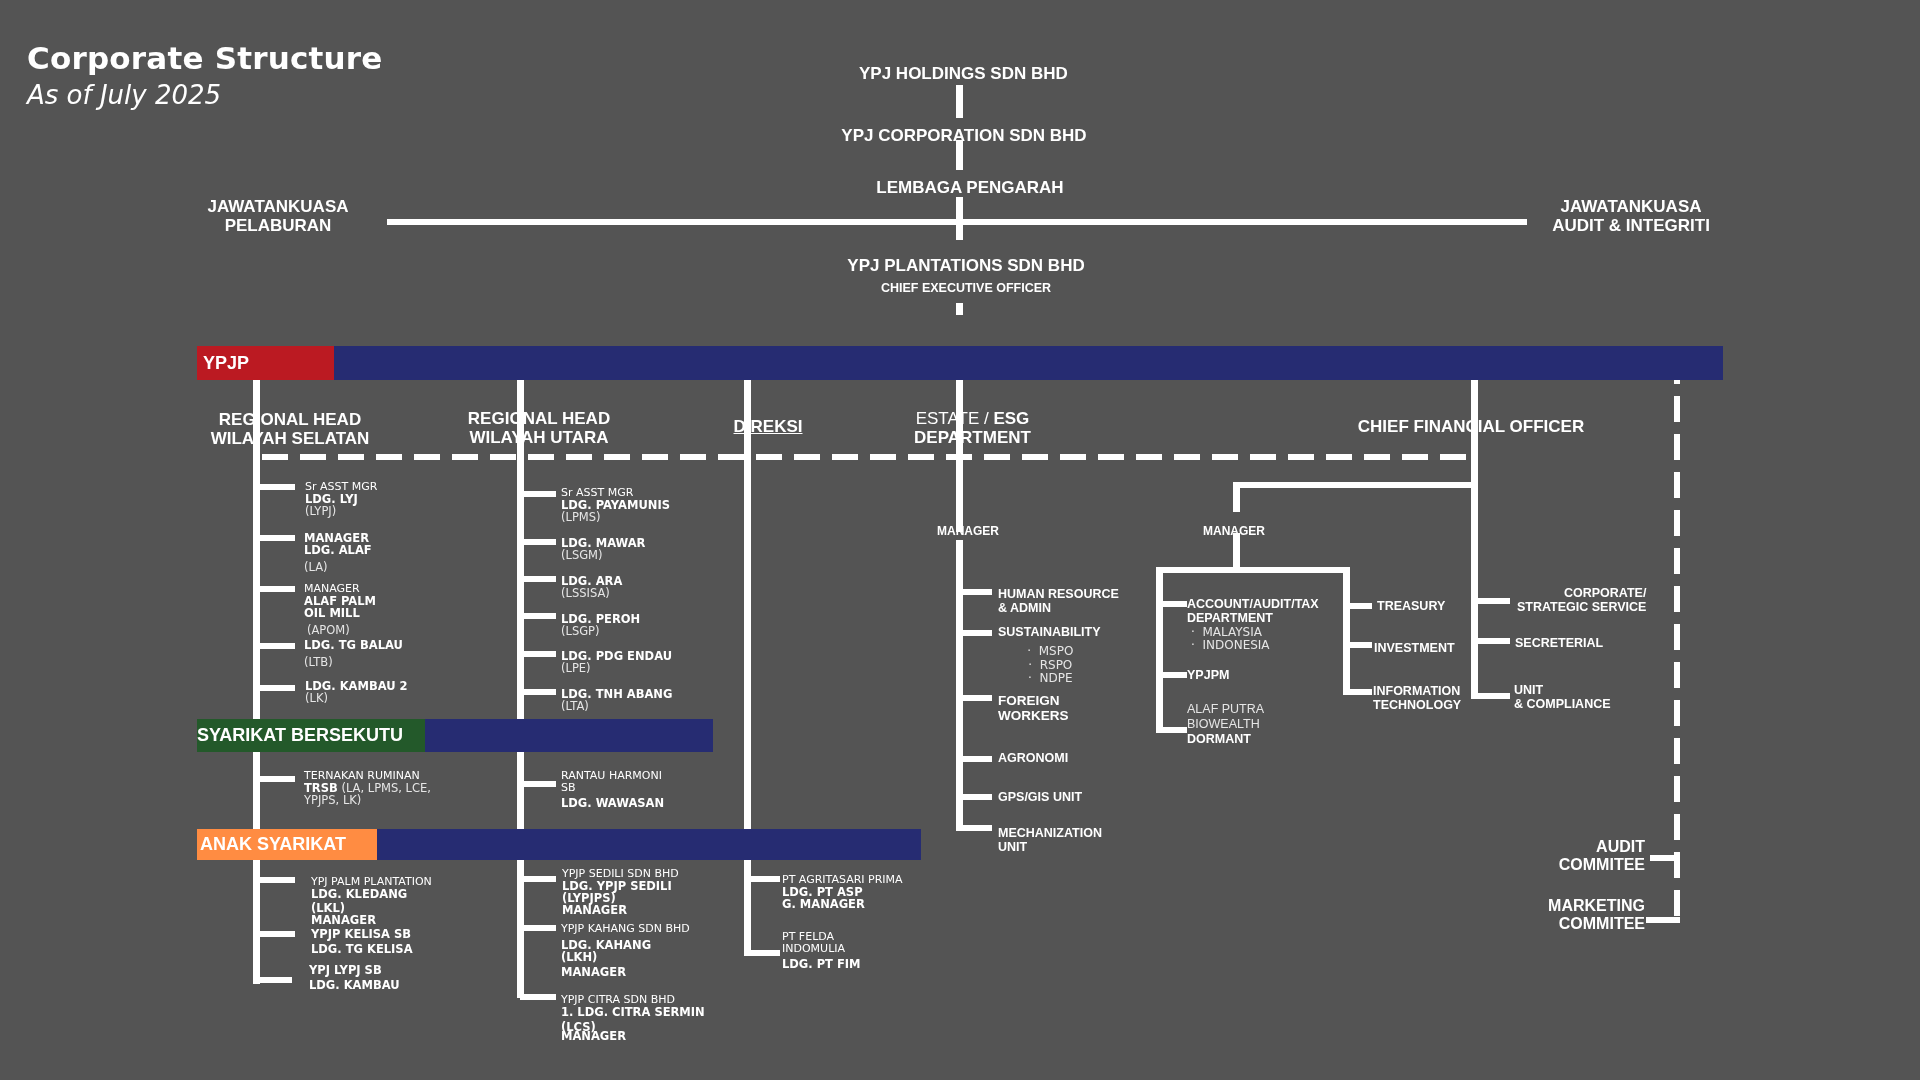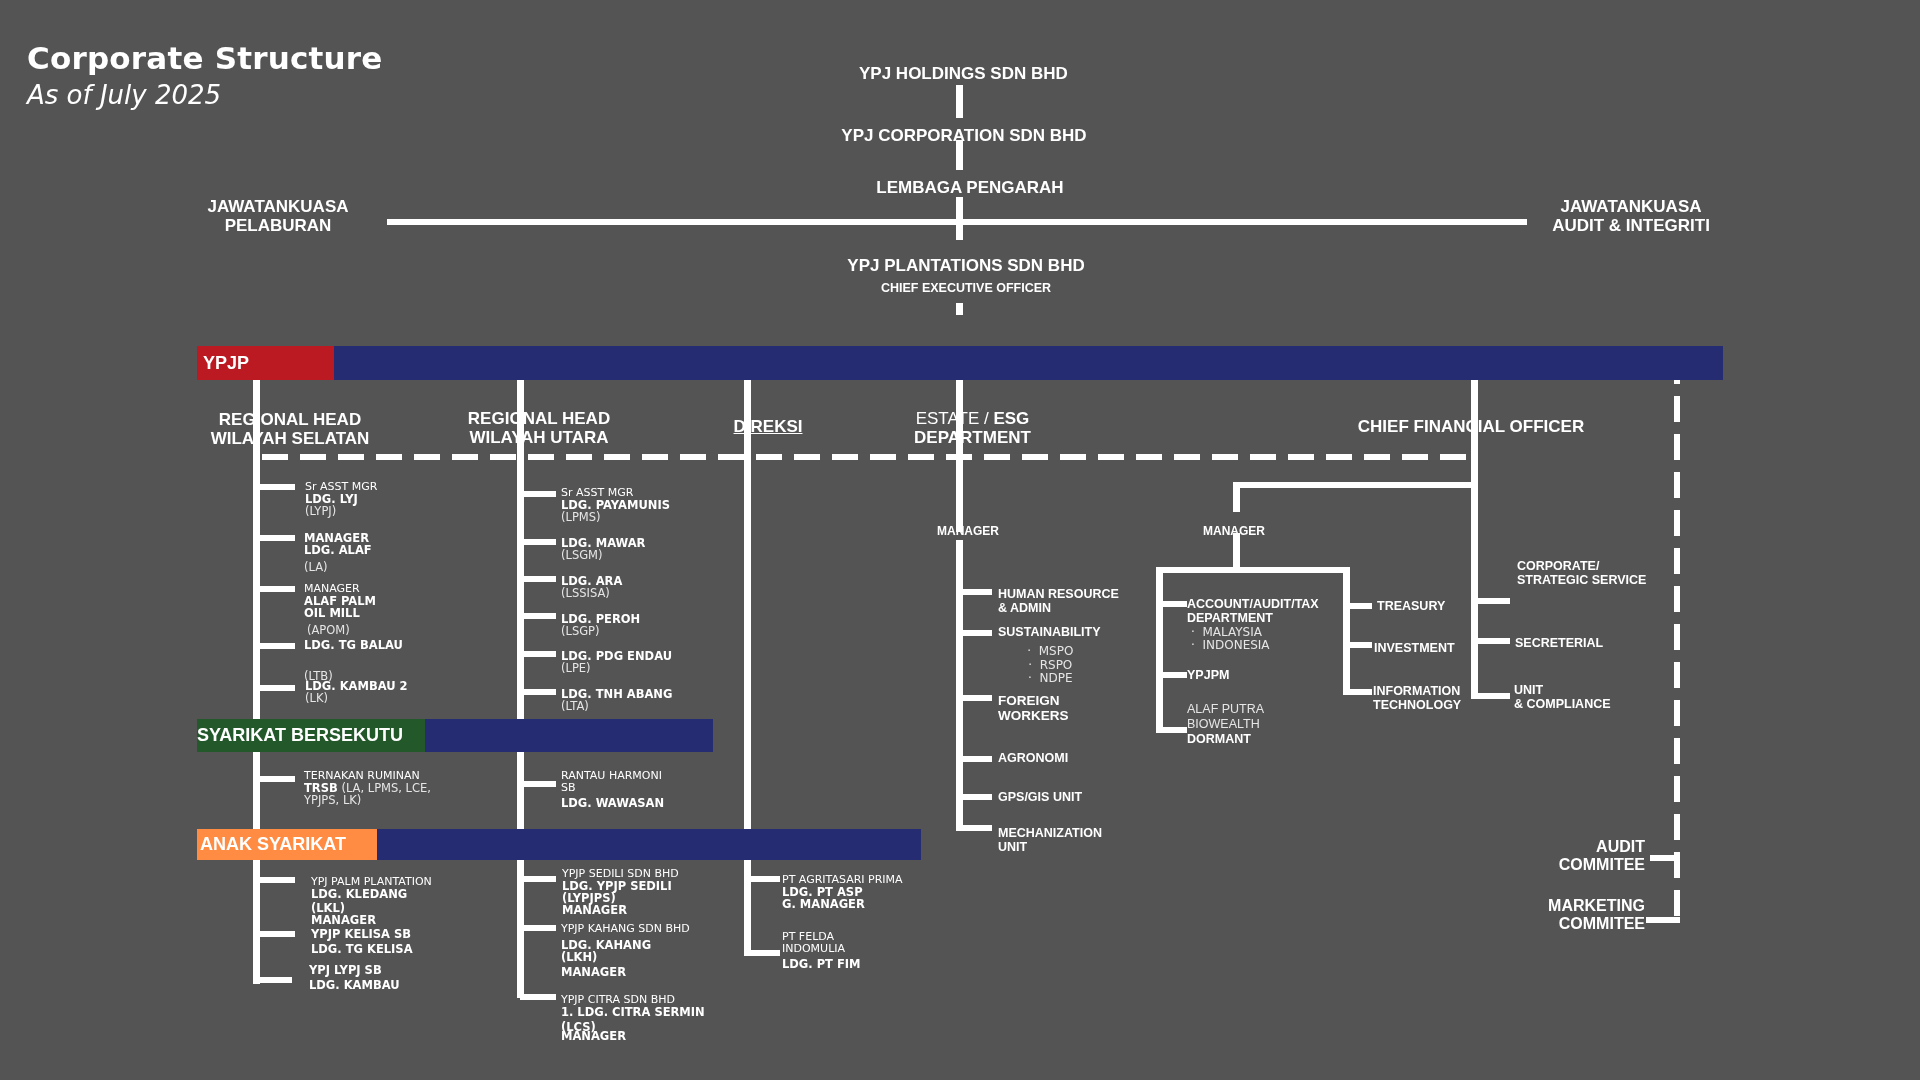--- a/index.html
+++ b/index.html
@@ -156,21 +156,21 @@
   <div class="lt" style="margin-top:5px;">(LA)</div>
 </div>
 <div class="item" style="left:304px;top:583px;">
   <div class="sm">MANAGER</div>
   <div>ALAF PALM</div>
   <div>OIL MILL</div>
   <div class="lt" style="margin-top:5px;padding-left:3px;">(APOM)</div>
 </div>
 <div class="item" style="left:304px;top:639px;">
   <div>LDG. TG BALAU</div>
-  <div class="lt" style="margin-top:19px;">(LTB)</div>
+  <div class="lt" style="margin-top:5px;">(LTB)</div>
 </div>
 <div class="item" style="left:305px;top:680px;">
   <div>LDG. KAMBAU 2</div>
   <div class="lt">(LK)</div>
 </div>
 
 <div class="item" style="left:561px;top:487px;">
   <div class="sm">Sr ASST MGR</div>
   <div>LDG. PAYAMUNIS</div>
   <div class="lt">(LPMS)</div>
@@ -303,21 +303,21 @@
   <div>TREASURY</div>
 </div>
 <div class="dept" style="left:1374px;top:642px;">
   <div>INVESTMENT</div>
 </div>
 <div class="dept" style="left:1373px;top:685px;">
   <div>INFORMATION</div>
   <div>TECHNOLOGY</div>
 </div>
 
-<div class="dept" style="left:1517px;top:560px;">
+<div class="dept" style="left:1517px;top:587px;text-align:right;">
   <div>CORPORATE/</div>
   <div>STRATEGIC SERVICE</div>
 </div>
 <div class="dept" style="left:1515px;top:637px;">
   <div>SECRETERIAL</div>
 </div>
 <div class="dept" style="left:1514px;top:684px;">
   <div>UNIT</div>
   <div>&amp; COMPLIANCE</div>
 </div>

